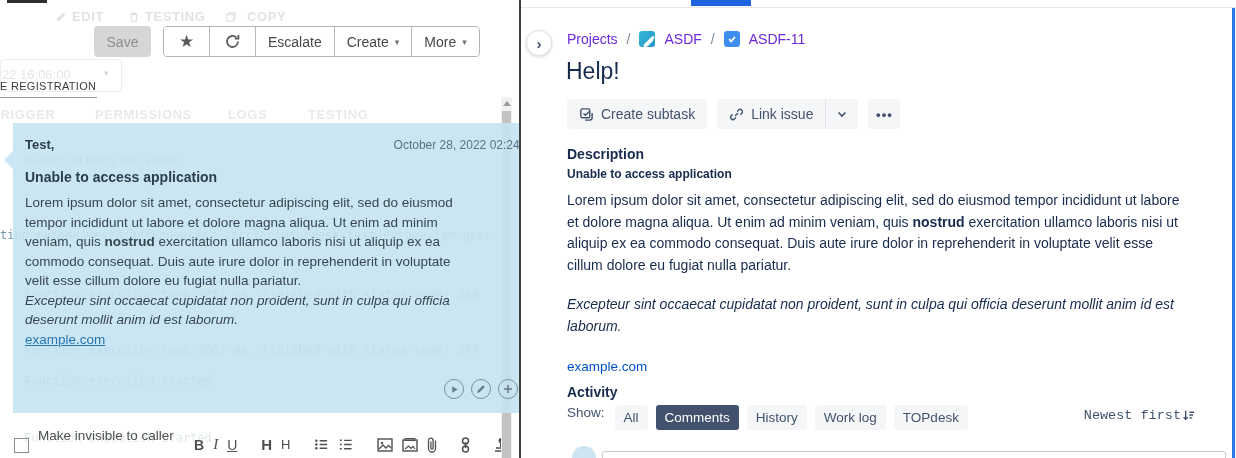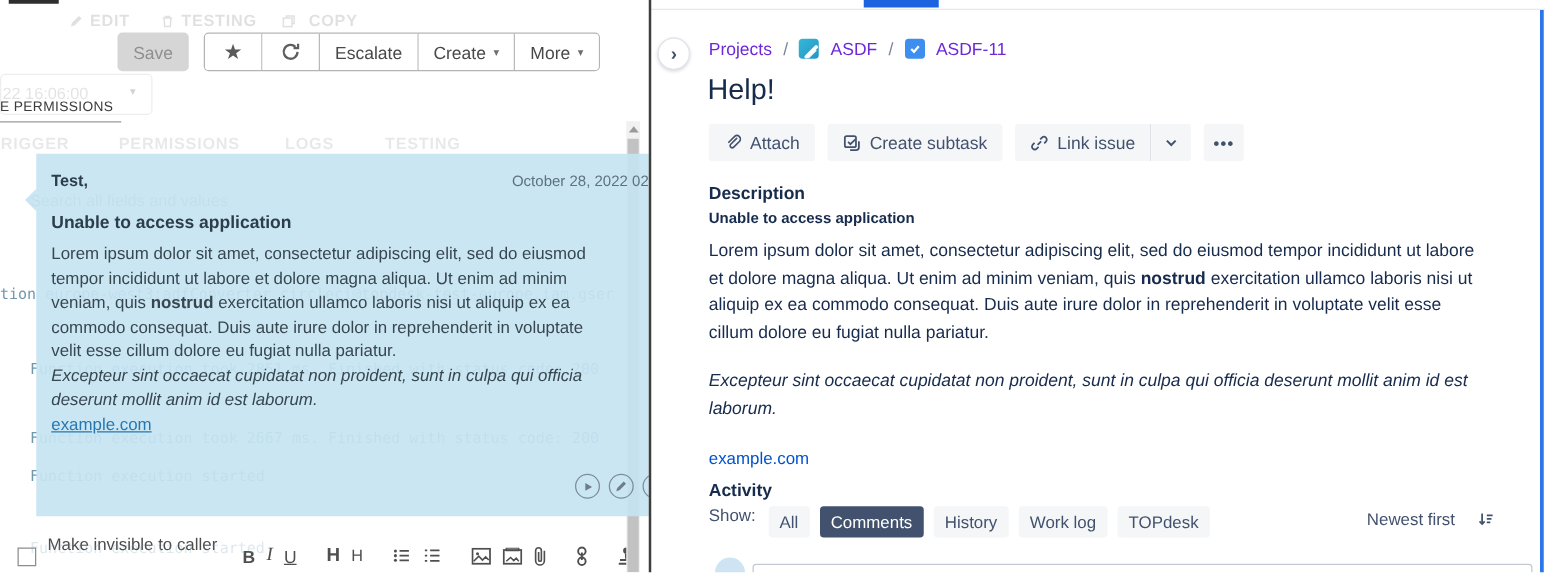--- a/index.html
+++ b/index.html
@@ -38,21 +38,21 @@
   .ghost { font-family:"DejaVu Sans Mono",monospace; font-size:12px; color:#6f98ac; white-space:nowrap; z-index:1; }
   .g0 { left:24px; top:153px; font-family:"Liberation Sans",sans-serif; font-size:13px; color:#8fa5b0; }
   .g1 { left:0px;  top:228px; }
   .g2 { left:24px; top:288px; }
   .g3 { left:24px; top:343px; }
   .g4 { left:24px; top:374px; }
   .g5 { left:24px; top:406px; opacity:.30; }
   .g6 { left:24px; top:431px; opacity:.22; }
 
   
-  .card { left:13px; top:123px; width:542px; height:290px; background:rgba(199,228,242,.92); z-index:2;margin-left:16px; }
+  .card { left:13px; top:123px; width:542px; height:290px; background:rgba(199,228,242,.92); z-index:2; }
   .card-tail { position:absolute; left:-9px; top:28px; width:0; height:0;
     border-top:9px solid transparent; border-bottom:9px solid transparent; border-right:9px solid rgba(199,228,242,.95); }
   .c-greet { left:12px; top:14px; font-size:13px; font-weight:700; color:#2c3e4a; }
   .c-date  { right:14px; top:15px; font-size:12px; color:#5c7280; }
   .c-subject { left:12px; top:46px; font-size:14px; font-weight:700; color:#2c3e4a; }
   .c-text { left:12px; top:70px; width:450px; font-size:13.5px; line-height:19.5px; color:#37474f; }
   .c-text .it { font-style:italic; }
   .c-link { color:#2677b0; text-decoration:underline; font-size:13.5px; }
   .c-actions { right:10px; top:256px; display:flex; gap:7px; position:absolute; }
   .circ-btn { width:20px; height:20px; border-radius:50%; border:1.5px solid #7b8e99; background:transparent;
@@ -114,21 +114,21 @@
   .desc-text .p1 { margin-bottom:18px; }
   .desc-text .it { font-style:italic; margin-bottom:19px; }
   .desc-link { color:#0052cc; text-decoration:none; font-size:13.5px; }
 
   .act-h { left:46px; top:384px; font-size:14px; font-weight:700; color:#172b4d; }
   .show-row { left:46px; top:405px; display:flex; align-items:flex-start; gap:8px; font-size:13.5px; color:#42526e; }
   .show-label { margin-right:2px; }
   .fbtn { background:#f5f6f8; border:none; border-radius:3px; padding:5px 9px; color:#42526e; font-size:13.5px; font-family:inherit; }
   .fbtn.sel { background:#42526e; color:#fff; }
   .sort { right:40px; top:408px; display:flex; align-items:center; gap:5px; font-size:13.5px; color:#42526e; position:absolute; }
-  .sort-btn { background:none; border:none; color:#42526e; font-size:13.5px; font-family:Liberation Sans, sans-serif; display:flex; align-items:center; gap:17px; }
+  .sort-btn { background:none; border:none; color:#42526e; font-size:13.5px; font-family:Liberation Mono, monospace; display:flex; align-items:center; gap:0; }
 
   .avatar { left:51px; top:446px; width:24px; height:24px; border-radius:50%; background:#cfe4f2; }
   .cbox { left:81px; top:451px; width:624px; height:20px; border:1px solid #c3c9d2; border-radius:3px; background:#fff; }
 </style>
 </head>
 <body>
 
 <div class="lp">
   <div class="abs lp-topbar"></div>
 
@@ -180,21 +180,21 @@
     </button>
     <button class="bg-item">
       <span>More</span>
       <span class="caret">▾</span>
     </button>
   </div>
 
   <div class="abs faded-datebox"></div>
   <div class="abs faded-date">22 16:06:00</div>
   <div class="abs faded-date-caret">▾</div>
-  <div class="abs reg-tab">E PERMISSIONS</div>
+  <div class="abs reg-tab">E REGISTRATION</div>
   <div class="abs reg-underline"></div>
 
   <div class="abs g-tab gt0">TRIGGER</div>
   <div class="abs g-tab gt1">PERMISSIONS</div>
   <div class="abs g-tab gt2">LOGS</div>
   <div class="abs g-tab gt3">TESTING</div>
 
   <div class="abs ghost g0">Search all fields and values</div>
   <div class="abs ghost g1">tion europe-west3:adfConverter circleci@topdesk-test-europe.iam.gser</div>
   <div class="abs ghost g2">Function execution took 2851 ms. Finished with status code: 200</div>
@@ -350,28 +350,20 @@
         </svg>
       </span>
     <a href="#" class="bc-link">ASDF-11</a>
   </div>
 
   <div class="abs title">Help!</div>
 
   <div class="abs actions">
     <button class="abtn">
       <span>
-          <svg width="14" height="14" viewBox="0 0 16 16">
-            <path d="M11.8 4.2l-5.4 5.4a1.9 1.9 0 0 0 2.7 2.7l5.4-5.4a3.2 3.2 0 0 0-4.5-4.5L4.6 7.8" fill="none" stroke="#42526e" stroke-width="1.5" stroke-linecap="round"></path>
-          </svg>
-        </span>
-      <span>Attach</span>
-    </button>
-    <button class="abtn">
-      <span>
           <svg width="15" height="15" viewBox="0 0 16 16">
             <rect x="2" y="2" width="9.5" height="9.5" rx="1.5" fill="none" stroke="#42526e" stroke-width="1.5"></rect>
             <path d="M4.8 7l1.9 1.9L11 4.8" fill="none" stroke="#42526e" stroke-width="1.5"></path>
             <path d="M14 6.5v5A2.5 2.5 0 0 1 11.5 14h-5" fill="none" stroke="#42526e" stroke-width="1.5"></path>
           </svg>
         </span>
       <span>Create subtask</span>
     </button>
     <div class="split">
       <button class="abtn">

